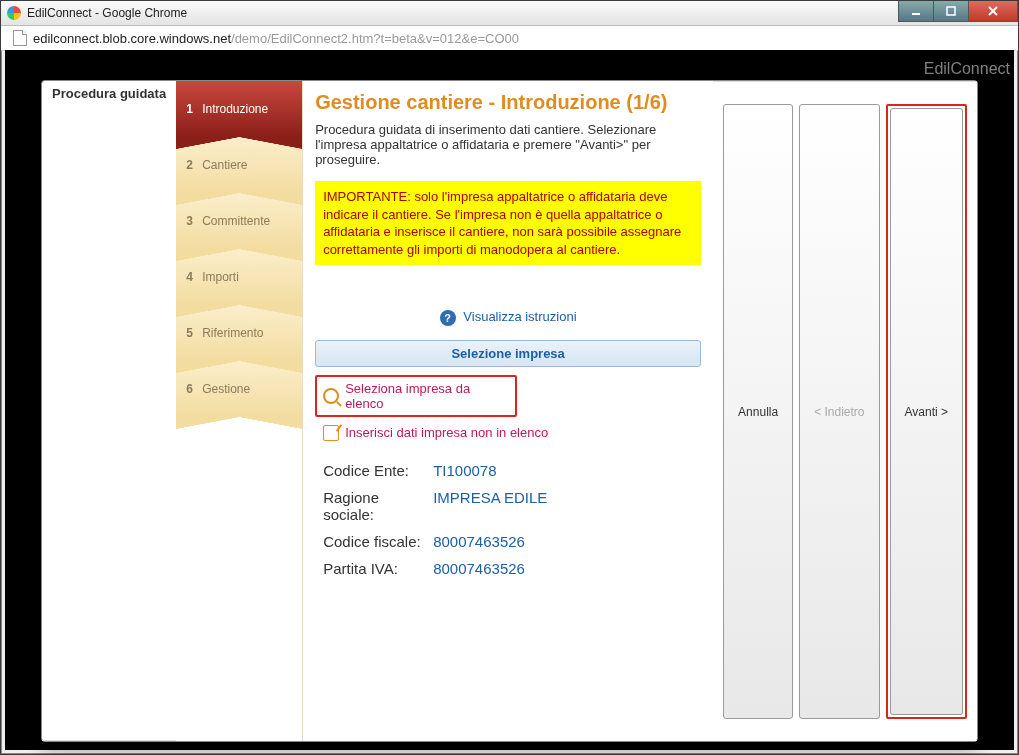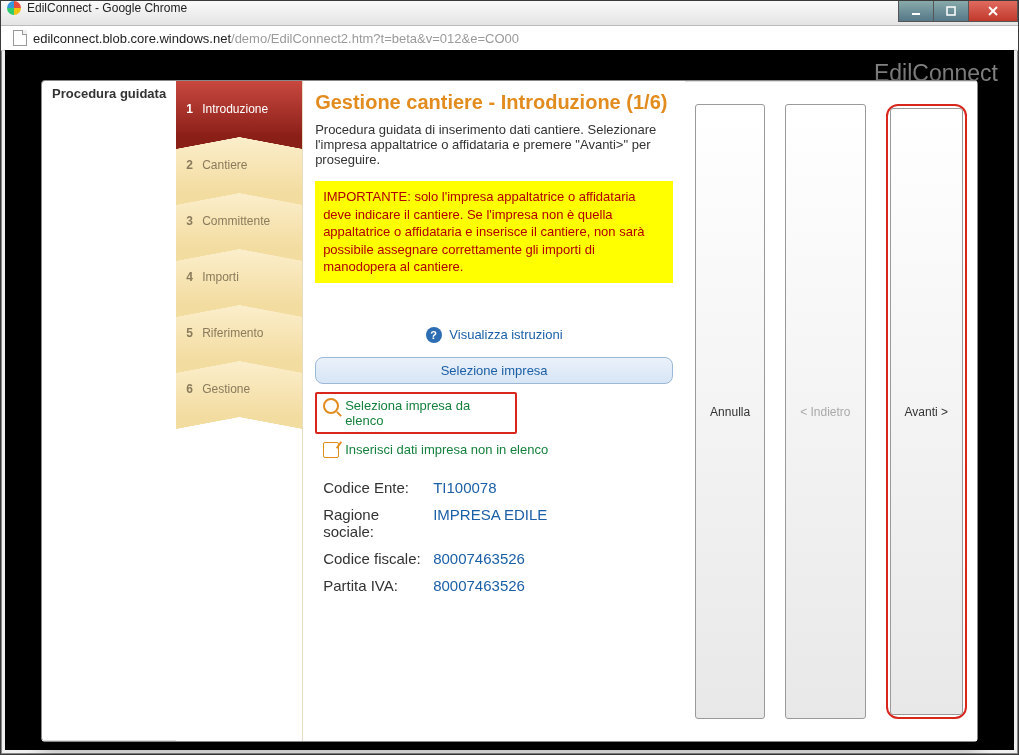--- a/index.html
+++ b/index.html
@@ -1,73 +1,73 @@
 <!DOCTYPE html>
 <html><head>
 <meta charset="utf-8">
 <style>
   html,body{margin:0;padding:0;font-family:"Segoe UI",Tahoma,Verdana,sans-serif;font-size:13px;color:#333;background:#4a7a8a;}
   
   .win-frame{width:1019px;height:755px;background:#f0f0f0;position:relative;box-sizing:border-box;border:1px solid #3a3a3a;box-shadow:0 0 0 1px #888 inset;}
-  .titlebar{height:24px;background:linear-gradient(#fafafa,#e4e4e4);display:flex;align-items:flex-start;padding:0 6px;position:relative;border-bottom:1px solid #bbb;}
+  .titlebar{height:24px;background:linear-gradient(#fafafa,#e4e4e4);display:flex;align-items:center;padding:0 6px;position:relative;border-bottom:1px solid #bbb;}
   .titlebar .favicon{width:14px;height:14px;margin-right:6px;background:conic-gradient(#e74c3c 0 25%,#f1c40f 0 50%,#2ecc71 0 75%,#3498db 0);border-radius:50%;}
   .titlebar .title{font-size:12px;color:#222;}
   .win-buttons{position:absolute;right:0;top:0;display:flex;}
   .win-btn{width:34px;height:20px;display:flex;align-items:center;justify-content:center;font-size:10px;color:#fff;border:1px solid #555;border-top:none;margin-left:-1px;}
   .win-btn.min{background:linear-gradient(#8aa,#578);}
   .win-btn.max{background:linear-gradient(#8aa,#578);}
   .win-btn.close{background:linear-gradient(#e06a5f,#c0392b);width:48px;}
   .win-btn svg{width:10px;height:10px;}
   
   .addr{height:24px;border-bottom:1px solid #cfcfcf;display:flex;align-items:center;padding:0 12px;background:#fff;}
   .addr .doc-icon{width:12px;height:14px;border:1px solid #999;margin-right:6px;position:relative;background:#fff;}
   .addr .doc-icon:before{content:"";position:absolute;right:-1px;top:-1px;width:4px;height:4px;background:#f0f0f0;border-left:1px solid #999;border-bottom:1px solid #999;}
   .addr .url{font-size:13px;color:#222;}
   .addr .url .gray{color:#9a9a9a;}
   
   .stage{position:absolute;top:49px;left:4px;right:4px;bottom:4px;background:#000;}
-  .stage .edil-bg{position:absolute;top:10px;right:16px;color:#bbb;font-size:23px;font-family:"Trebuchet MS",sans-serif;opacity:0.7;}
+  .stage .edil-bg{position:absolute;top:10px;right:4px;color:#bbb;font-size:16px;font-family:"Trebuchet MS",sans-serif;opacity:0.7;}
   
   .modal{position:absolute;top:30px;left:36px;right:36px;bottom:8px;background:#fff;border:1px solid #888;border-radius:4px;box-shadow:0 4px 20px rgba(0,0,0,.5);display:flex;flex-direction:row;}
   .modal-title{padding:5px 10px;font-weight:bold;font-size:13px;color:#333;border-bottom:1px solid #ddd;}
   .modal-body{flex:1;display:flex;overflow:hidden;}
   
   .wiz-steps{width:126px;display:flex;flex-direction:column;border-right:1px solid #e9dcc4;}
   .step{height:56px;display:flex;align-items:center;padding:0 10px;font-size:12px;color:#8a7b5c;position:relative;background:linear-gradient(#fbeecb,#f3dca0);}
   .step:after{content:"";position:absolute;bottom:-12px;left:0;right:0;height:12px;background:linear-gradient(to bottom right,#f3dca0 49%,transparent 51%) left/50.5% 100% no-repeat,linear-gradient(to bottom left,#f3dca0 49%,transparent 51%) right/50.5% 100% no-repeat;z-index:2;pointer-events:none;}
   .step .num{font-weight:bold;width:16px;color:#8a7b5c;}
   .step.active{background:linear-gradient(#c8483f,#8a1f18);color:#fff;}
   .step.active .num{color:#fff;}
   .step.active:after{background:linear-gradient(to bottom right,#8a1f18 49%,transparent 51%) left/50.5% 100% no-repeat,linear-gradient(to bottom left,#8a1f18 49%,transparent 51%) right/50.5% 100% no-repeat;}
   
   .content{flex:1;padding:8px 12px;overflow:auto;position:relative;}
   .heading{color:#e28b1e;font-size:20px;font-weight:bold;font-family:"Trebuchet MS",Verdana,sans-serif;margin:2px 0 8px;}
   .intro-text{font-size:13px;color:#333;margin-bottom:14px;}
   .alert{background:#ffff00;color:#b00000;padding:7px 8px;font-size:13px;line-height:1.35;margin-bottom:16px;}
   .istruzioni{text-align:center;margin-bottom:14px;margin-top:44px;}
   .istruzioni a{color:#1b5fa6;text-decoration:none;font-size:13px;}
   .q-icon{display:inline-flex;width:16px;height:16px;border-radius:50%;background:#2d6db3;color:#fff;align-items:center;justify-content:center;font-weight:bold;font-size:11px;margin-right:4px;vertical-align:middle;}
-  .panel-head{border:1px solid #9cb8d6;background:linear-gradient(#eaf1fa,#d7e5f5);color:#1b5fa6;font-weight:normal;text-align:center;padding:5px;border-radius:8px;font-size:13px;}
+  .panel-head{border:1px solid #9cb8d6;background:linear-gradient(#eaf1fa,#d7e5f5);color:#1b5fa6;font-weight:bold;text-align:center;padding:5px;border-radius:3px;font-size:13px;}
   .action-links{margin-top:8px;}
-  .action-link{display:flex;align-items:flex-start;color:#15803d;text-decoration:none;font-size:13px;padding:4px 8px;margin:4px 0;}
+  .action-link{display:flex;align-items:center;color:#be185d;text-decoration:none;font-size:13px;padding:4px 8px;margin:4px 0;}
   .action-link.highlight{border:2px solid #d9261c;width:186px;border-radius:2px;padding:4px 6px;}
   .action-link .ic{width:16px;height:16px;margin-right:6px;display:inline-flex;align-items:center;justify-content:center;}
   .mag{width:12px;height:12px;border:2px solid #e28b1e;border-radius:50%;position:relative;}
   .mag:after{content:"";position:absolute;width:6px;height:2px;background:#e28b1e;bottom:-3px;right:-5px;transform:rotate(45deg);}
   .edit-ic{width:14px;height:14px;border:1px solid #e28b1e;background:#fff;position:relative;border-radius:2px;}
   .edit-ic:after{content:"";position:absolute;width:2px;height:8px;background:#e28b1e;right:-2px;top:-2px;transform:rotate(35deg);}
   .fields{margin-top:12px;padding-left:8px;}
   .field-row{display:flex;padding:5px 0;font-size:15px;}
   .field-row .lbl{width:110px;color:#333;}
   .field-row .val{color:#1b5fa6;}
   
-  .modal-footer{border-top:1px solid #ddd;padding:22px 10px;display:flex;justify-content:flex-end;gap:20px;background:#fff;}
+  .modal-footer{border-top:1px solid #ddd;padding:22px 10px;display:flex;justify-content:flex-end;gap:6px;background:#fff;}
   .btn{padding:4px 14px;font-size:12px;border:1px solid #9a9a9a;background:linear-gradient(#fff,#e8e8e8);border-radius:3px;cursor:pointer;color:#333;}
   .btn:disabled{color:#aaa;cursor:default;}
-  .btn-wrap-highlight{border:2px solid #d9261c;padding:2px;border-radius:12px;display:inline-flex;}
+  .btn-wrap-highlight{border:2px solid #d9261c;padding:2px;border-radius:2px;display:inline-flex;}
 </style>
 </head>
 <body>
 
 <div class="win-frame">
   <div class="titlebar">
     <span class="favicon"></span>
     <span class="title">EdilConnect - Google Chrome</span>
     <div class="win-buttons">
       <div class="win-btn min">

